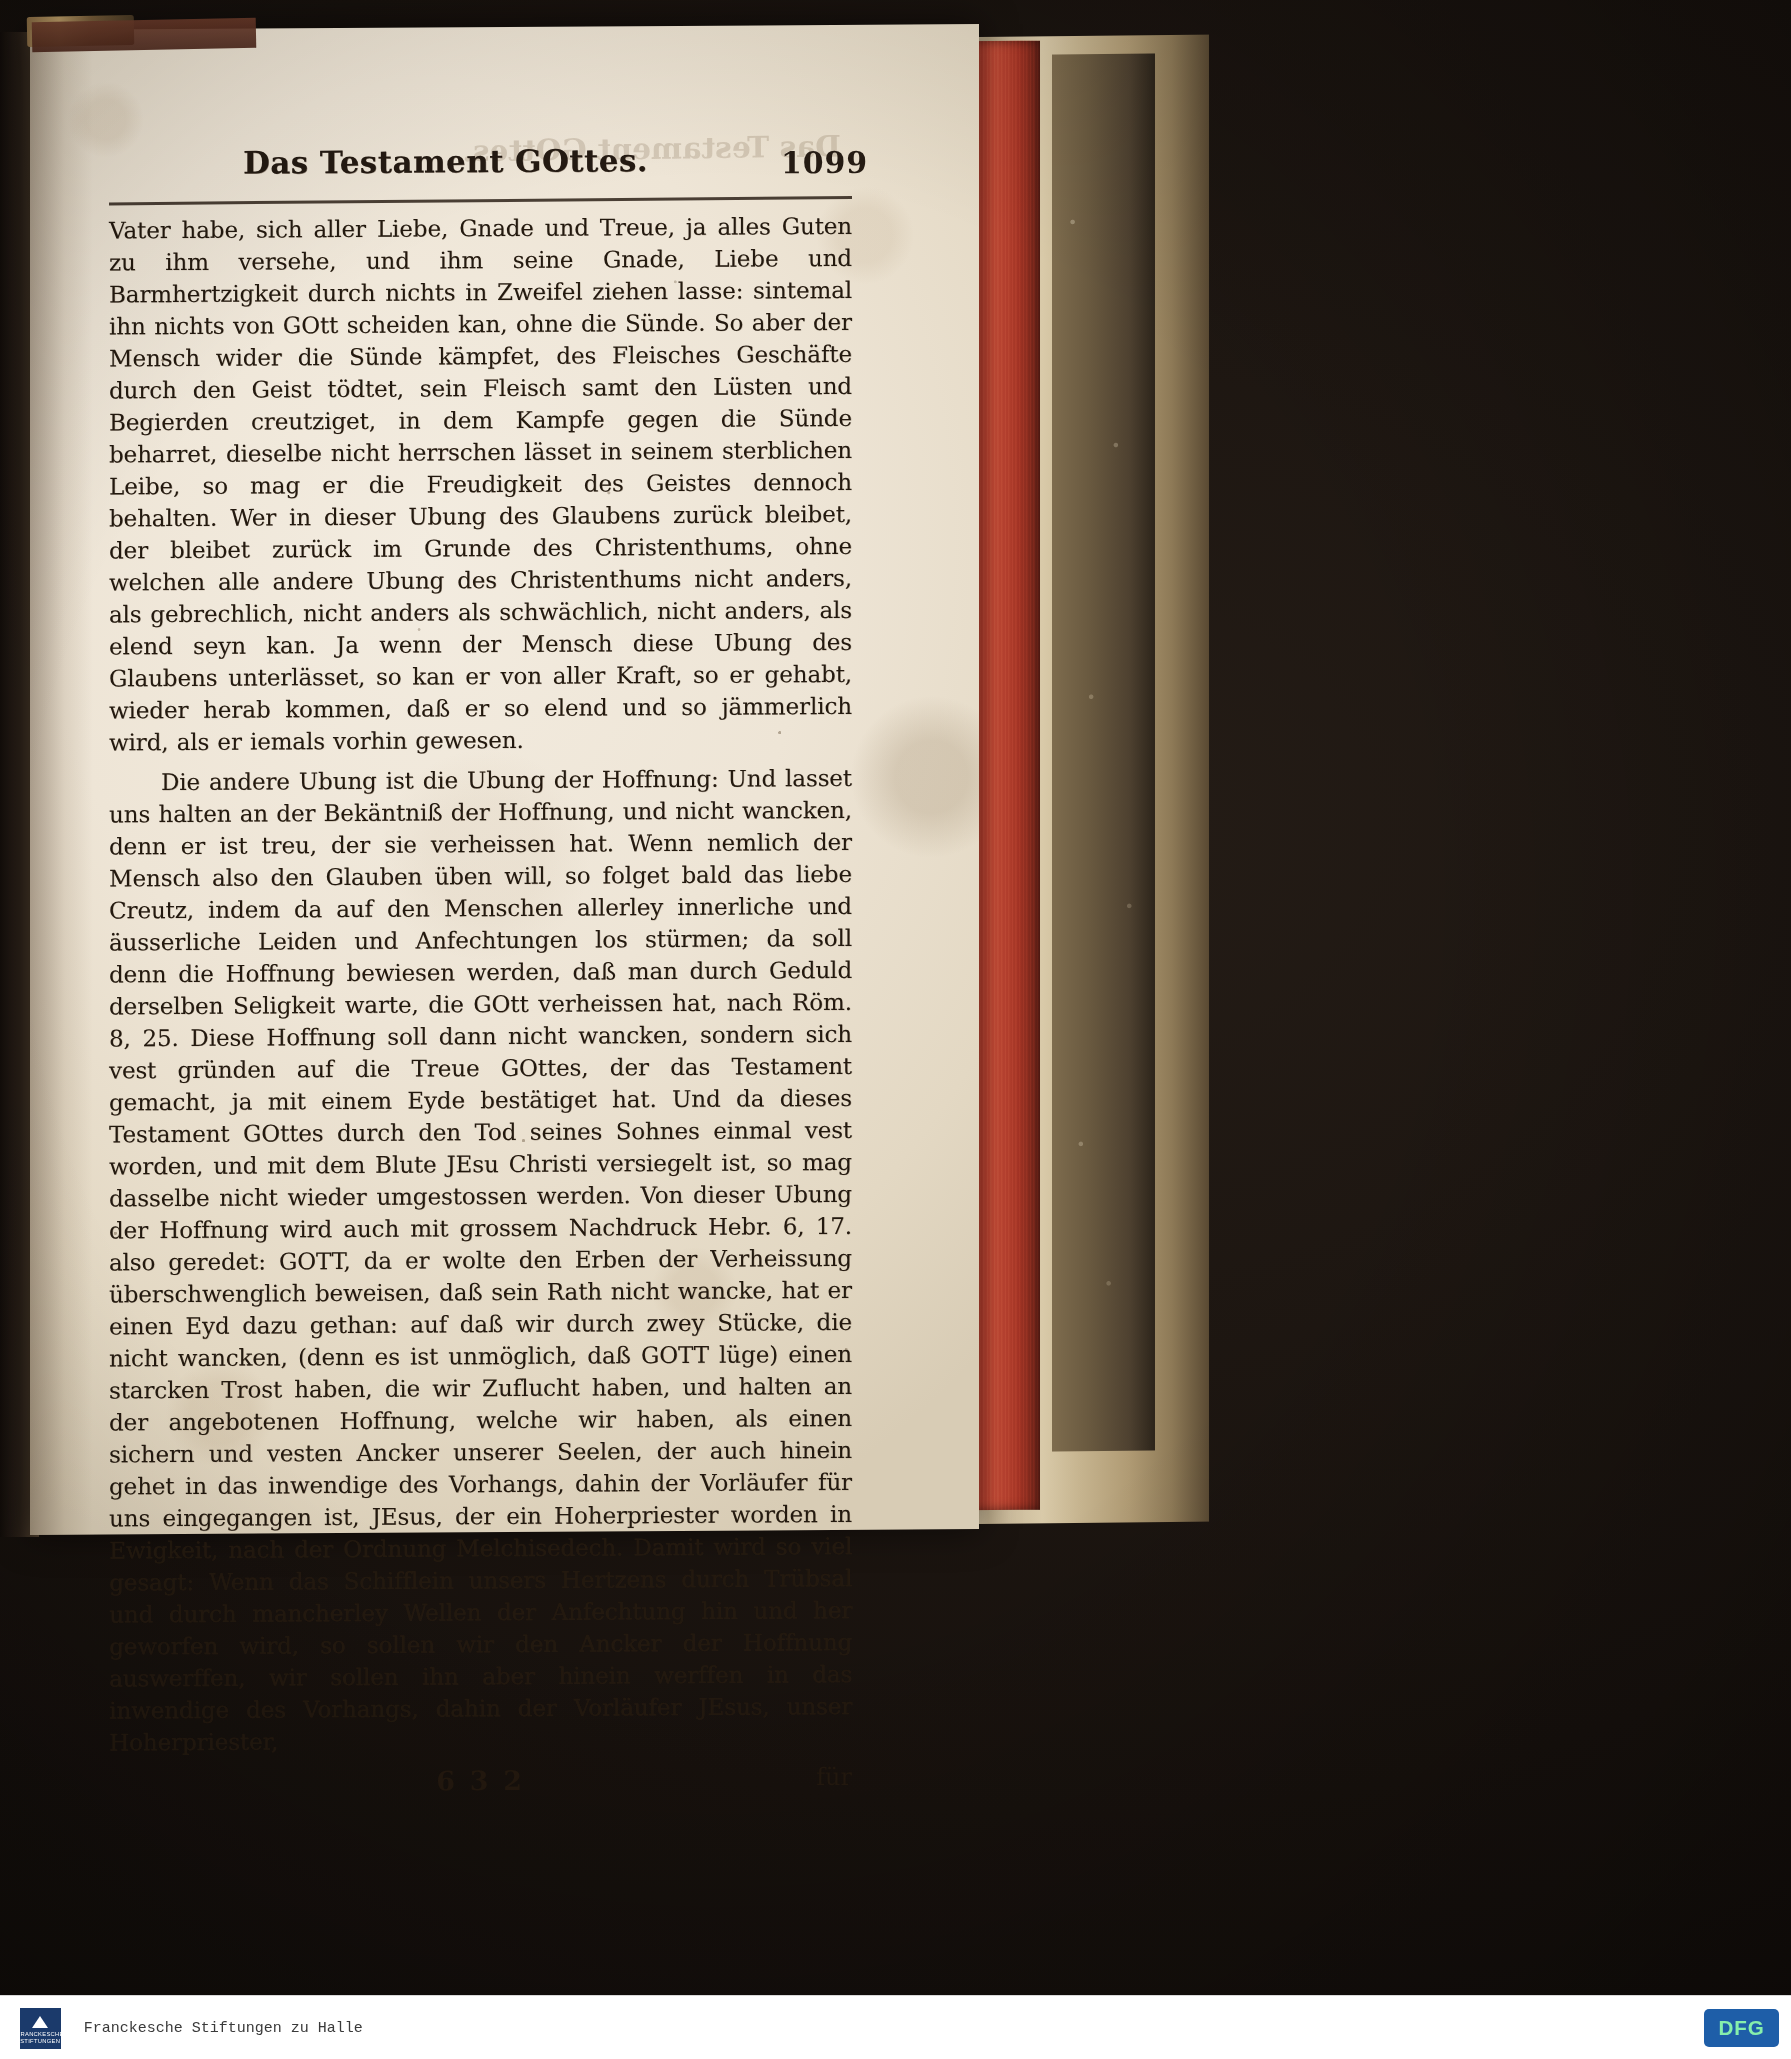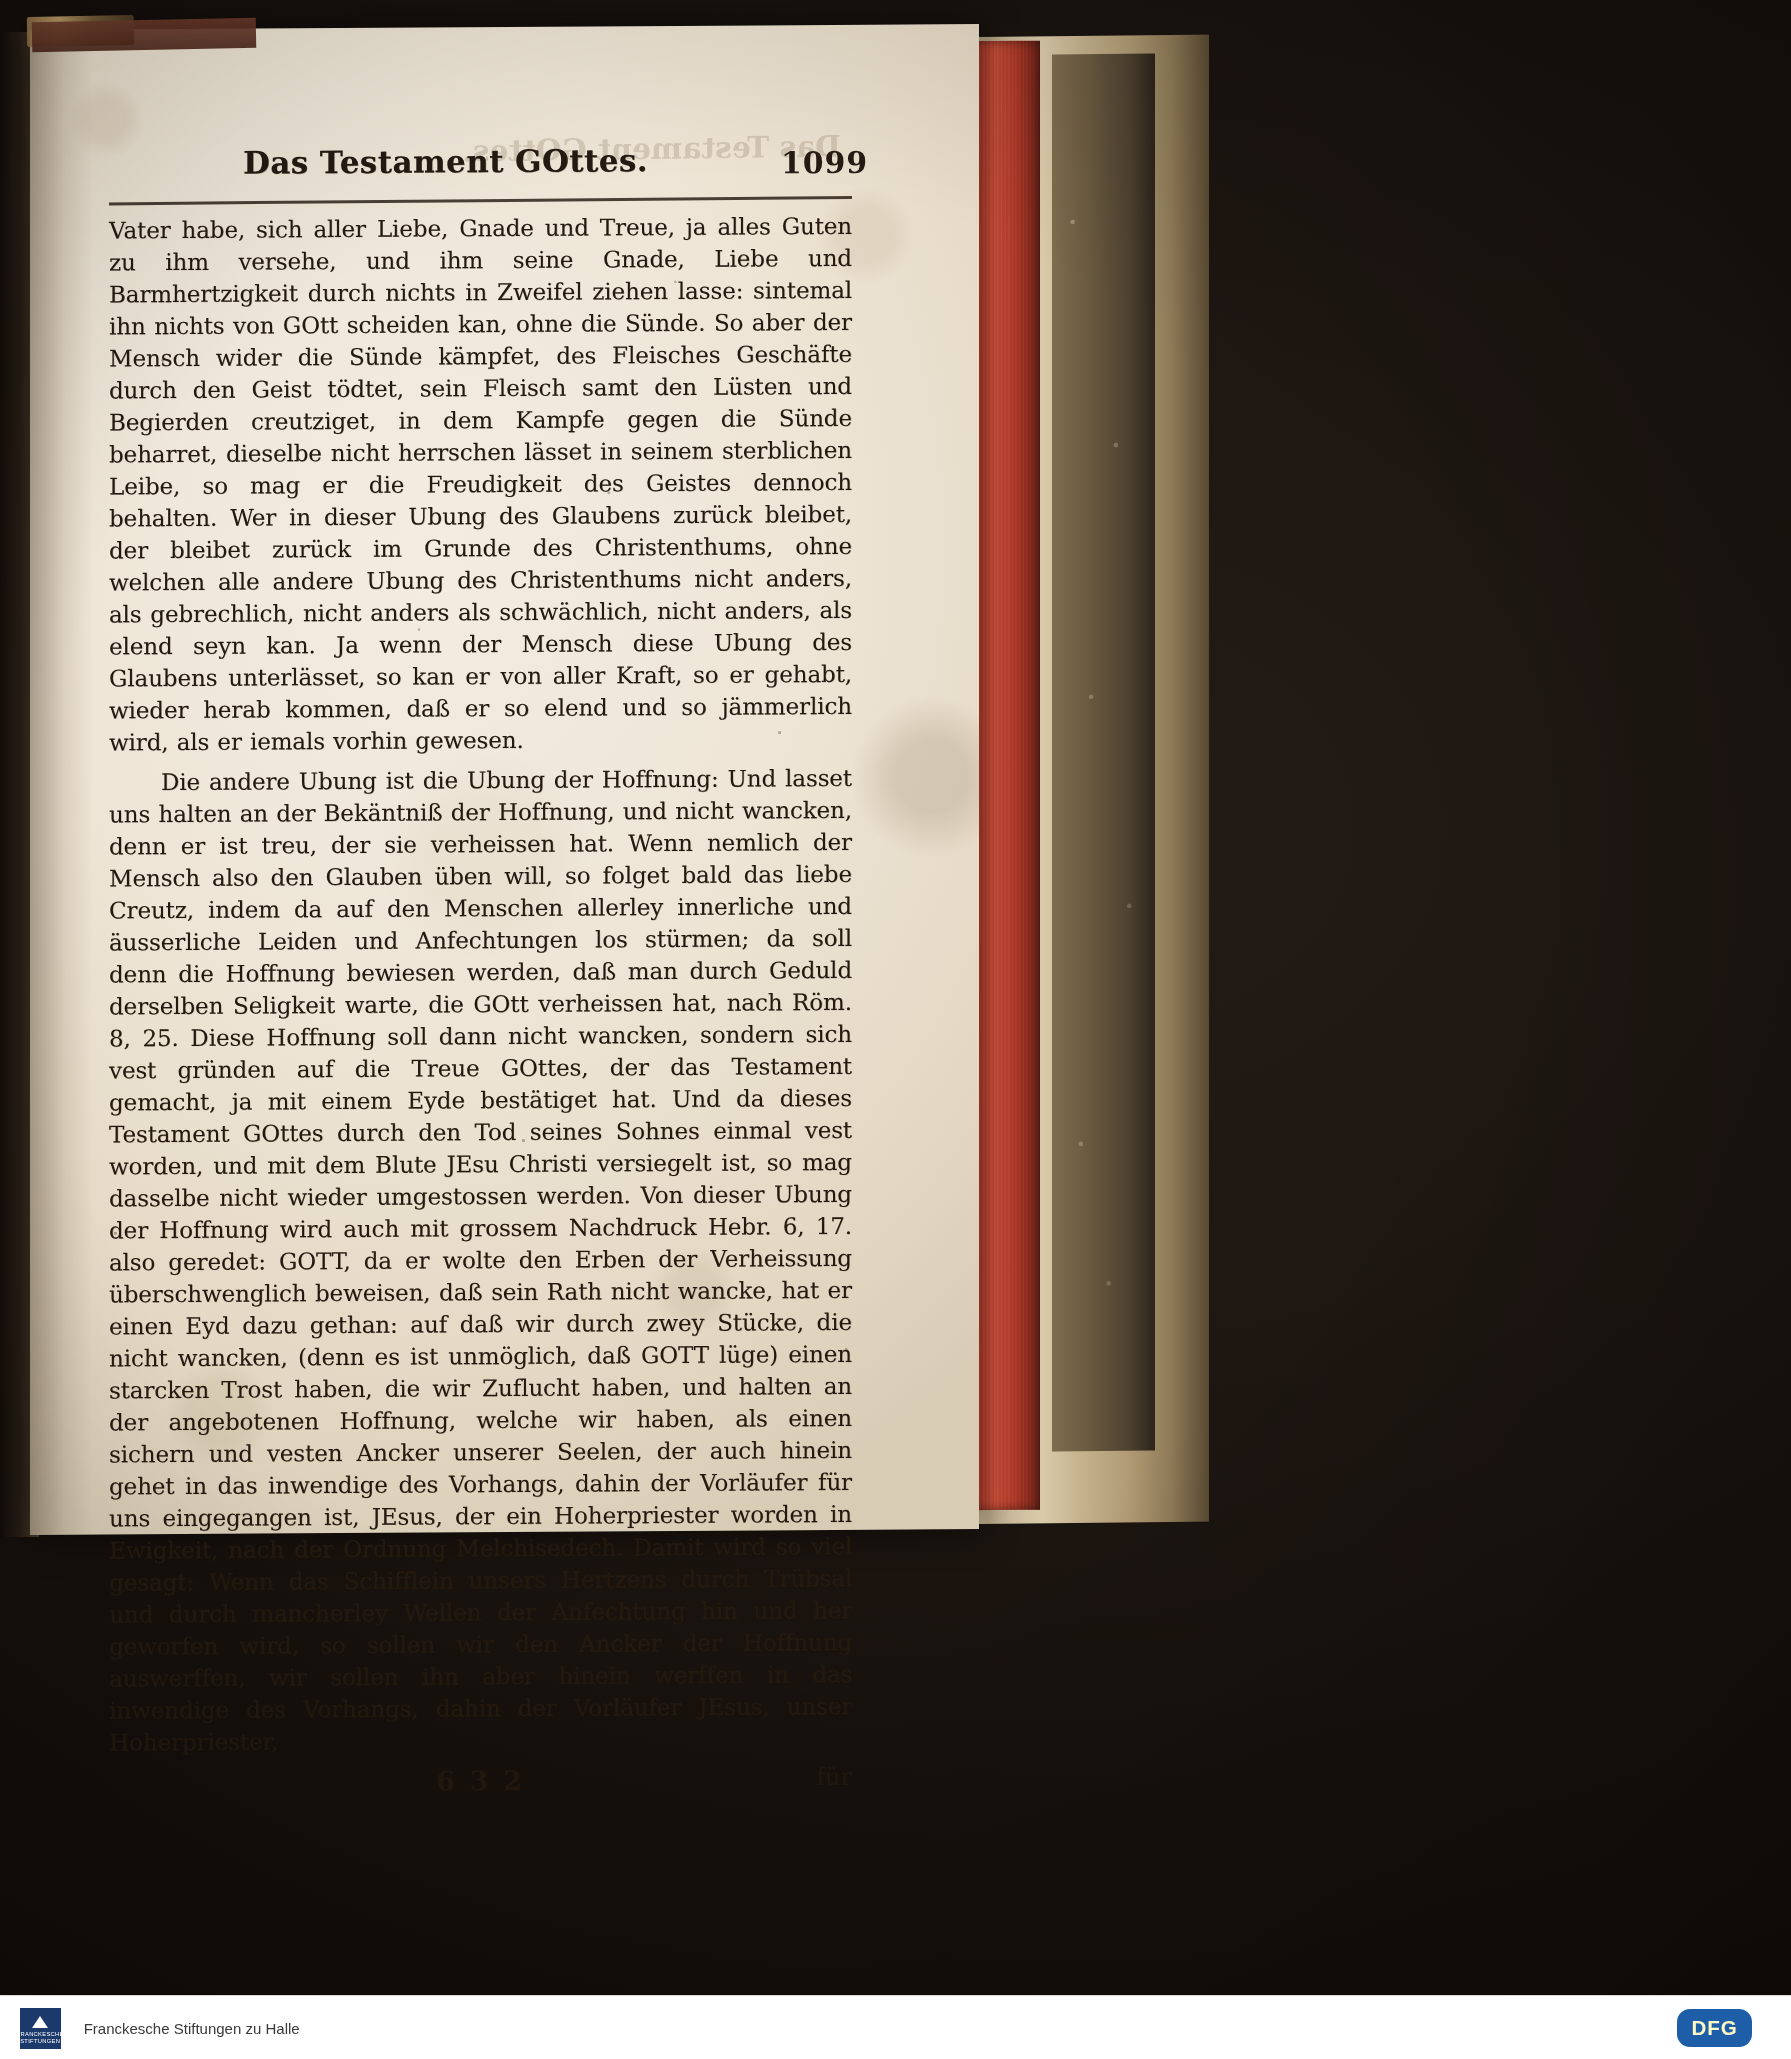--- a/index.html
+++ b/index.html
@@ -303,35 +303,35 @@
   }
   #footer-logo-left .crest {
     width: 0; height: 0;
     border-left: 8px solid transparent;
     border-right: 8px solid transparent;
     border-bottom: 12.5px solid #ffffff;
     margin-bottom: 2.7px;
   }
   #footer-credit {
     margin-left: 23px;
-    font-family: Liberation Sans, sans-serif;
+    font-family: Liberation Mono, monospace;
     font-size: 15px;
     color: #3a3a3a;
   }
   #footer-logo-right {
     margin-left: auto;
-    margin-right: 39px;
+    margin-right: 12px;
     background: #1e5ea8;
-    color: #fef9c3;
+    color: #86efac;
     font-family: "Liberation Sans", sans-serif;
     font-weight: 700;
     font-size: 20.6px;
     letter-spacing: 0.9px;
     padding: 6.3px 14.3px 7.2px 14.3px;
-    border-radius: 13px;
+    border-radius: 5px;
   }
 
   
   #vignette {
     position: absolute;
     left: 0; top: 0;
     width: 1791px; height: 1995px;
     pointer-events: none;
     background: radial-gradient(ellipse 85% 80% at 40% 45%, rgba(0,0,0,0) 45%, rgba(0,0,0,0.30) 100%);
   }

